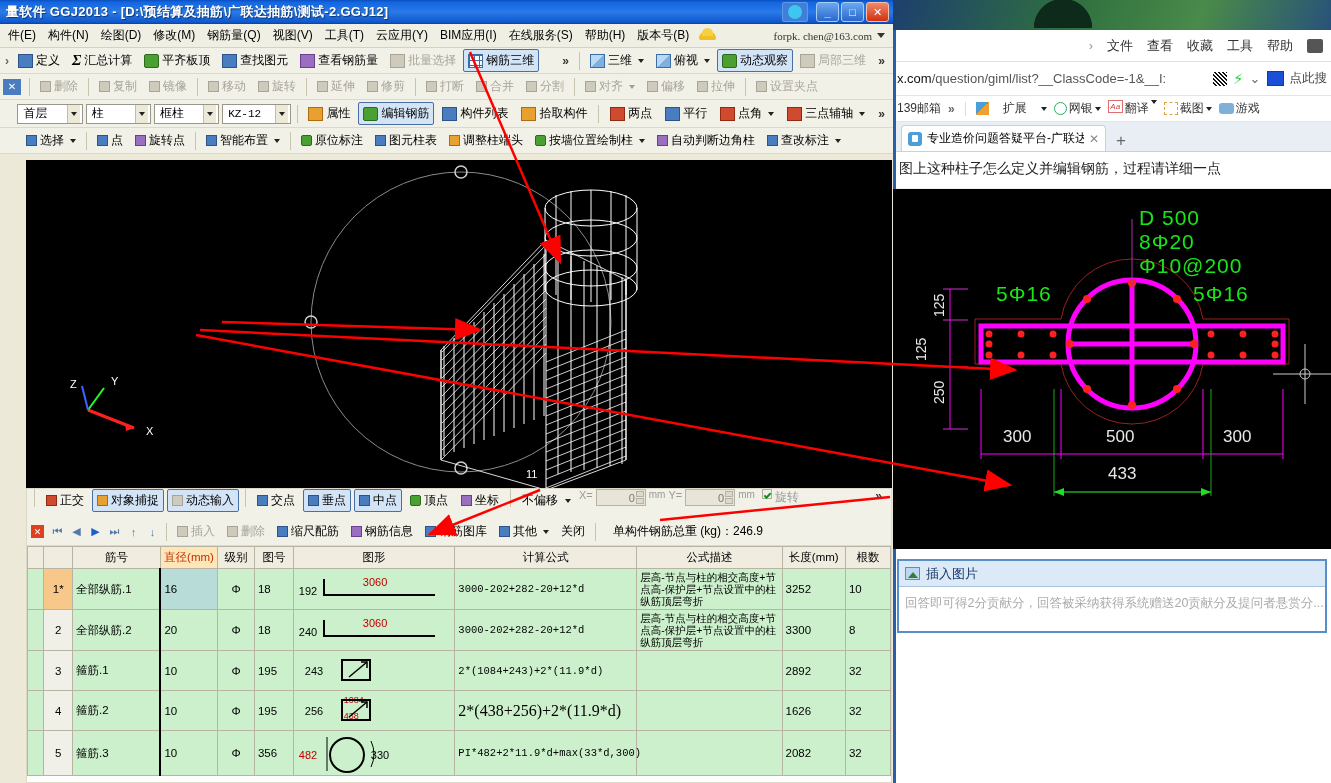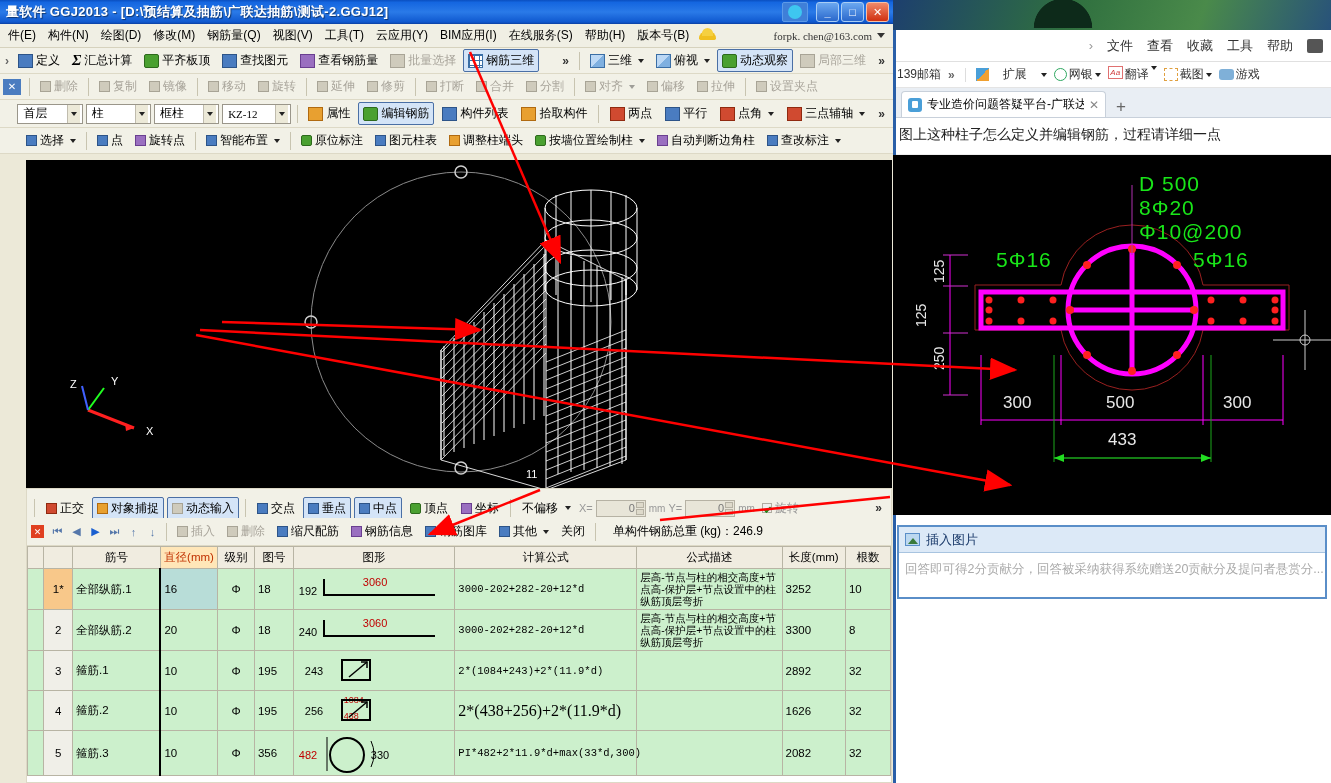--- a/index.html
+++ b/index.html
@@ -74,21 +74,21 @@
                border:2px solid #7a9ec8;}
   .panel-ctl .hd { height:17px;background:linear-gradient(180deg,#7fa8d8,#4f7fbc);color:#fff;font-size:11px;font-weight:bold;
                    padding:1px 4px; }
   .panel-ctl .body{position:absolute;left:5px;top:22px;right:5px;bottom:5px;background:#fff;border:1px solid #8899aa;padding:3px;}
   .ckrow{display:flex;align-items:center;gap:4px;font-size:11px;line-height:13px;color:#000;}
   .ckbx{width:10px;height:10px;border:1px solid #6a8a6a;background:#f4fff4;position:relative;flex:0 0 auto;}
   .ckbx:after{content:"";position:absolute;left:1px;top:3px;width:5px;height:2px;border-left:2px solid #1a8a1a;border-bottom:2px solid #1a8a1a;transform:rotate(-45deg);}
 
   
   .snapbar{position:absolute;left:26px;top:488px;width:866px;height:40px;background:#f2f1e7;border:1px solid #ddd9c6;
-           display:flex;align-items:center;gap:3px;padding:0 4px;}
+           display:flex;align-items:flex-start;gap:3px;padding:0 4px;}
   .numfld{width:50px;height:17px;background:#e8e5d8;border:1px solid #b6b2a4;font-size:11px;text-align:right;padding-right:10px;color:#777;
           display:flex;align-items:center;justify-content:flex-end;position:relative;}
   .spin{position:absolute;right:1px;top:1px;width:8px;height:13px;display:flex;flex-direction:column;gap:1px;}
   .spin i{flex:1;background:#dedacb;border:1px solid #b6b2a4;}
 
   
   .navbar{position:absolute;left:26px;top:518px;width:866px;height:28px;background:#f2f1e7;border:1px solid #ddd9c6;border-top:none;
           display:flex;align-items:center;gap:2px;padding:0 4px;}
   .nvb{width:17px;height:17px;display:flex;align-items:center;justify-content:center;color:#5577aa;font-size:11px;}
   .nvb.on{color:#1a5fd0;}
@@ -316,21 +316,21 @@
           <i class="arrw"></i>
         </span>
     </span>
     <span class="combo" style="width:78px;">
       <span class="lbl">框柱</span>
       <span class="ar">
           <i class="arrw"></i>
         </span>
     </span>
     <span class="combo" style="width:82px;">
-      <span class="lbl" style="font-family:Liberation Serif, serif;font-size:11px;">KZ-12</span>
+      <span class="lbl" style="font-family:Liberation Mono, monospace;font-size:11px;">KZ-12</span>
       <span class="ar">
           <i class="arrw"></i>
         </span>
     </span>
     <span class="sep"></span>
     <span class="tb-btn">
         <i class="ic org"></i>
         <span>属性</span>
       </span>
     <span class="tb-btn active">
@@ -770,20 +770,30 @@
   <div class="bmenu">
     <span style="color:#999;">›</span>
     <span>文件</span>
     <span>查看</span>
     <span>收藏</span>
     <span>工具</span>
     <span>帮助</span>
     <span style="width:16px;height:14px;background:#555;border-radius:2px;"></span>
   </div>
 
+  <div class="urlbar">
+    <span class="urlbox">
+      <b>x.com</b><span>/question/giml/list?__ClassCode=-1&amp;__I:</span>
+    </span>
+    <span style="width:14px;height:14px;background:linear-gradient(45deg,#111 25%,#fff 25% 50%,#111 50% 75%,#fff 75%);background-size:4px 4px;"></span>
+    <span style="color:#2ecc40;font-size:15px;">⚡</span>
+    <span style="color:#666;font-size:13px;">⌄</span>
+    <span style="width:17px;height:15px;background:#1a4fd8;border:1px solid #103aa8;position:relative;"></span>
+    <span style="color:#444;font-size:12.5px;white-space:nowrap;">点此搜</span>
+  </div>
 
   <div class="bkmk">
     <span>139邮箱</span>
     <span style="color:#666;font-weight:bold;">»</span>
     <span style="width:1px;height:14px;background:#ddd;margin:0 3px;"></span>
     <span style="display:flex;align-items:center;gap:14px;">
       <i style="width:13px;height:13px;background:linear-gradient(135deg,#4a9fd8 50%,#f0a030 50%);display:inline-block;"></i>
       <span>扩展</span>
       <i class="arrw"></i>
     </span>

